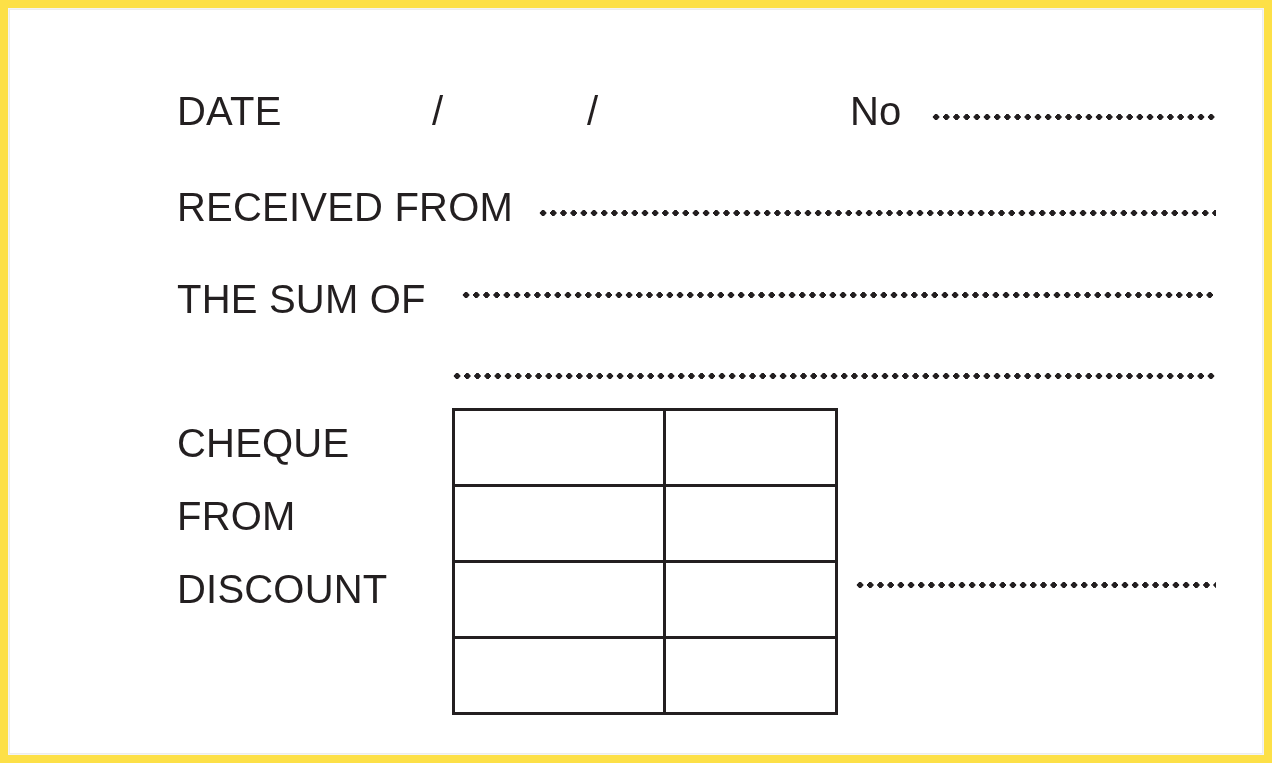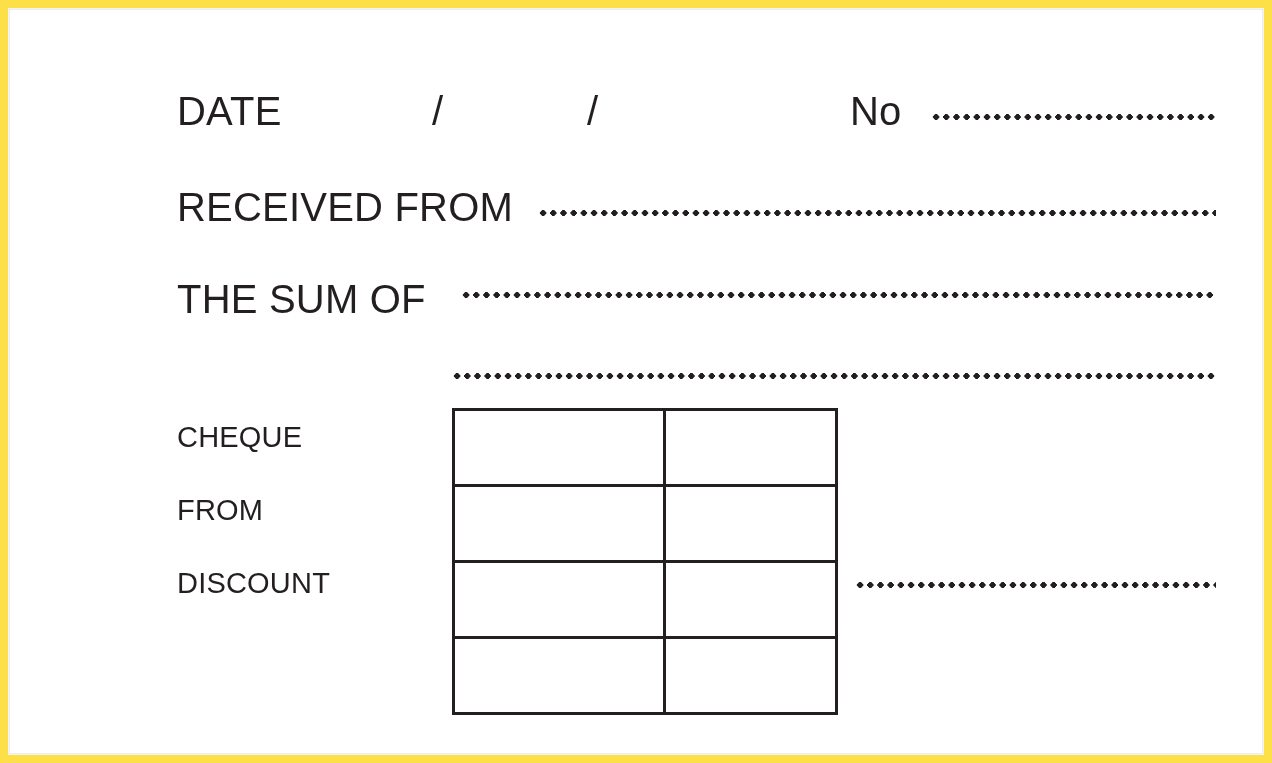--- a/index.html
+++ b/index.html
@@ -40,21 +40,21 @@
   .lbl {
     position: absolute;
     color: #231f20;
     font-family: "Liberation Sans", sans-serif;
     font-weight: 400;
     white-space: pre;
     letter-spacing: 0.2px;
     line-height: 1;
   }
 
-  .row-label { font-size: 29px; }
+  .row-label { font-size: 40px; }
   .head-label { font-size: 40px; }
 
   
   .dots {
     position: absolute;
     height: 6px;
     background-image: radial-gradient(circle closest-side, #231f20 96%, rgba(0,0,0,0) 100%);
     background-size: 10.2px 6px;
     background-repeat: repeat-x;
     background-position: 0 50%;

